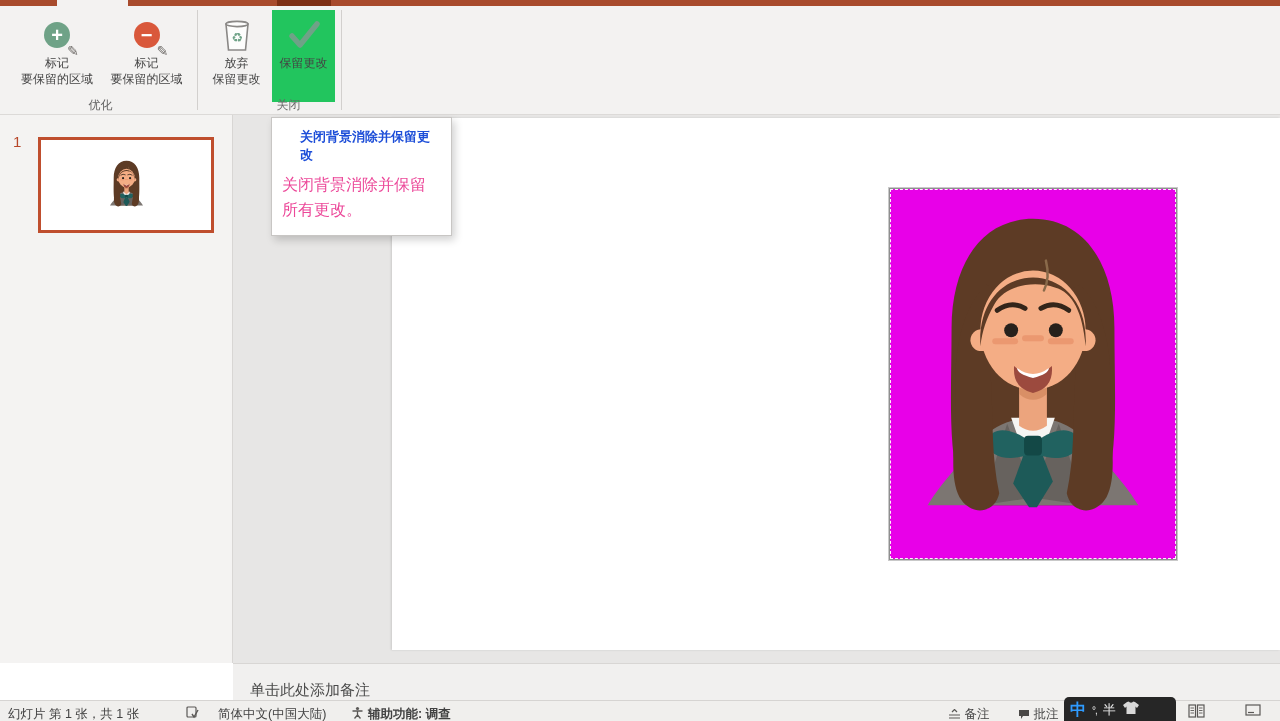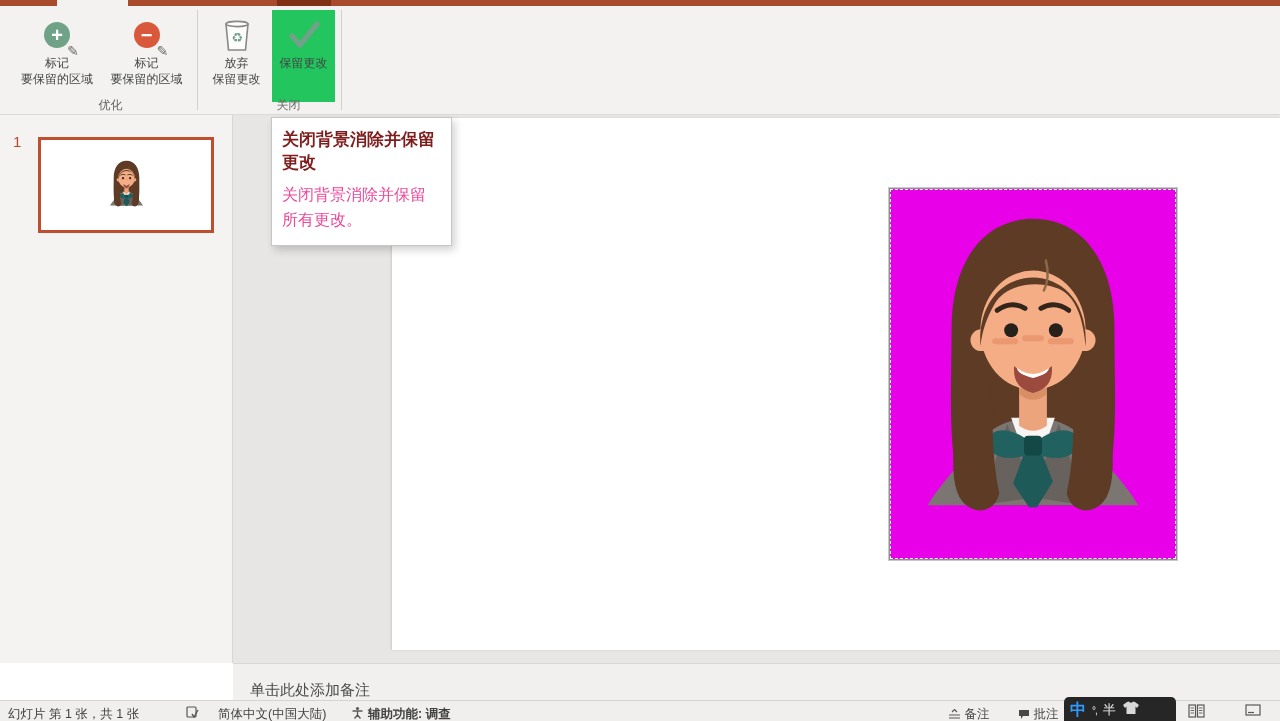--- a/index.html
+++ b/index.html
@@ -18,21 +18,21 @@
   .rbtn .ic { height:40px; display:flex; align-items:center; justify-content:center; margin-top:4px; }
   .rbtn .lbl { font-size:12px; color:#444; line-height:16px; text-align:center; white-space:nowrap; }
   .rbtn.hl { background:#22c55e; }
   .grp-label { position:absolute; top:91px; font-size:12px; color:#666; text-align:center; }
   .vdiv { position:absolute; top:4px; height:100px; width:1px; background:#d2d0ce; }
   .circle-ic { width:26px; height:26px; border-radius:50%; display:flex; align-items:center; justify-content:center; color:#fff; font-size:20px; font-weight:bold; line-height:1; }
   .pencil { position:absolute; font-size:14px; transform:rotate(0deg); right:-9px; bottom:-4px; color:#6d6a67; }
 
   
   #tooltip { left:271px; top:117px; width:181px; background:#fff; border:1px solid #c8c6c4; box-shadow:3px 4px 8px rgba(0,0,0,.18); padding:10px 10px 12px 10px; z-index:50; }
-  #tooltip .tt { font-size:17px; font-weight:bold; color:#7f1d1d; margin-bottom:9px; }
+  #tooltip .tt { font-size:13px; font-weight:bold; color:#1d4ed8; margin-bottom:9px;margin-left:18px; }
   #tooltip .tb { font-size:16px; color:#ec4899; line-height:1.55; }
 
   
   #thumbpanel { left:0; top:115px; width:233px; height:548px; background:#f4f3f2; border-right:1px solid #d8d6d4; }
   #slide-num { position:absolute; left:13px; top:18px; color:#b7472a; font-size:15px; }
   #thumb { position:absolute; left:38px; top:22px; width:176px; height:96px; background:#fff; border:3px solid #bf4e2e; display:flex; align-items:center; justify-content:center; cursor:pointer; }
   #thumb svg { height:58px; width:45px; display:block; }
 
   
   #editarea { left:233px; top:115px; width:1047px; height:548px; background:#e7e6e5; }
@@ -112,21 +112,21 @@
 
   <div class="rbtn" style="left:100px; width:93px;">
     <div class="ic" style="position:relative;">
       <div class="circle-ic" style="background:#d9583b;">−</div>
       <span class="pencil">✎</span>
     </div>
     <div class="lbl">标记</div>
     <div class="lbl">要保留的区域</div>
   </div>
 
-  <div class="grp-label" style="left:12px; width:197px;">优化</div>
+  <div class="grp-label" style="left:2px; width:197px;">优化</div>
   <div class="vdiv" style="left:197px;"></div>
 
   <div class="rbtn" style="left:205px; width:63px;">
     <div class="ic">
       <svg width="30" height="34" viewBox="0 0 30 34">
         <path d="M4,6 L26,6 L23.5,32 L6.5,32 Z" fill="#fdfdfc" stroke="#8a8886" stroke-width="1.6"></path>
         <ellipse cx="15" cy="6" rx="11" ry="2.6" fill="#fdfdfc" stroke="#8a8886" stroke-width="1.6"></ellipse>
         <text x="15" y="24" text-anchor="middle" font-size="13" fill="#6fa287">♻</text>
       </svg>
     </div>

